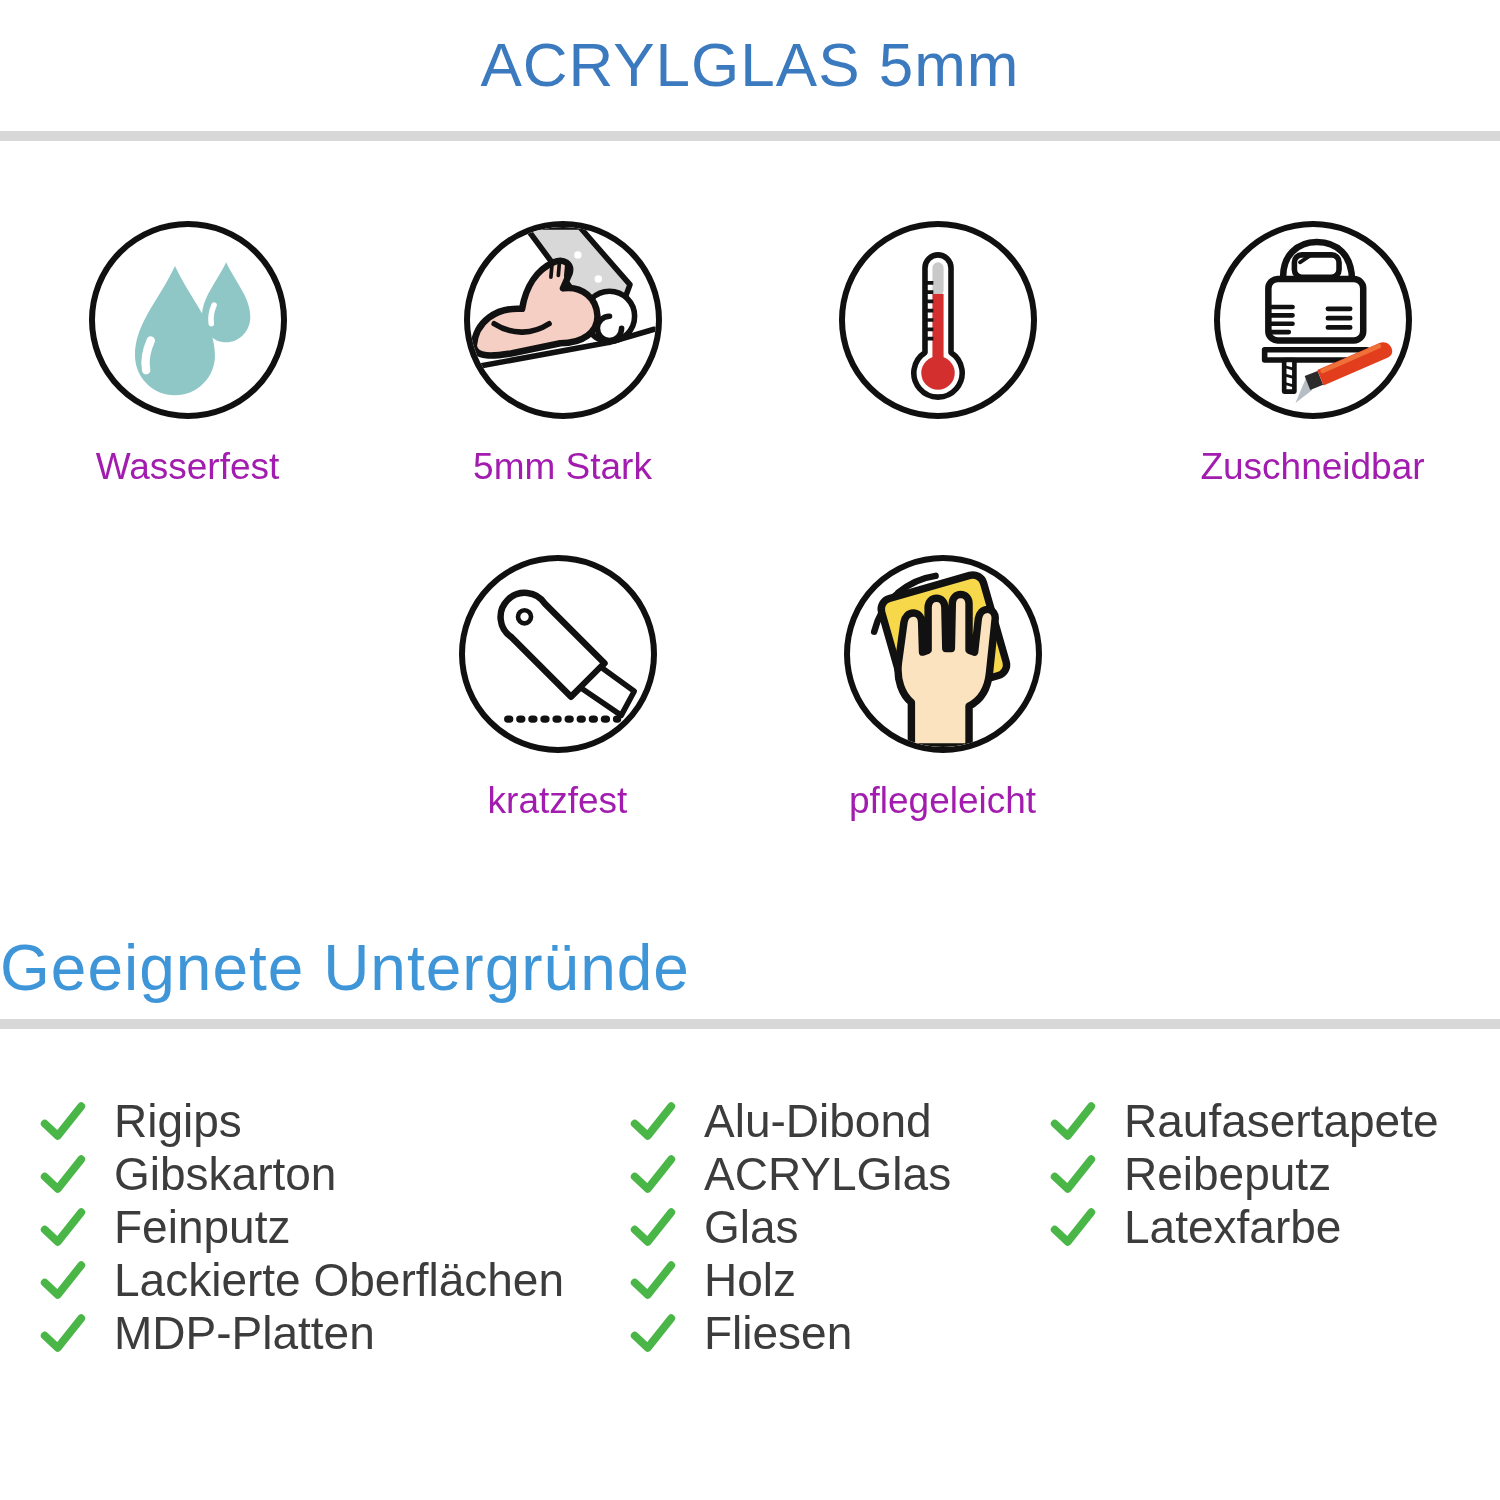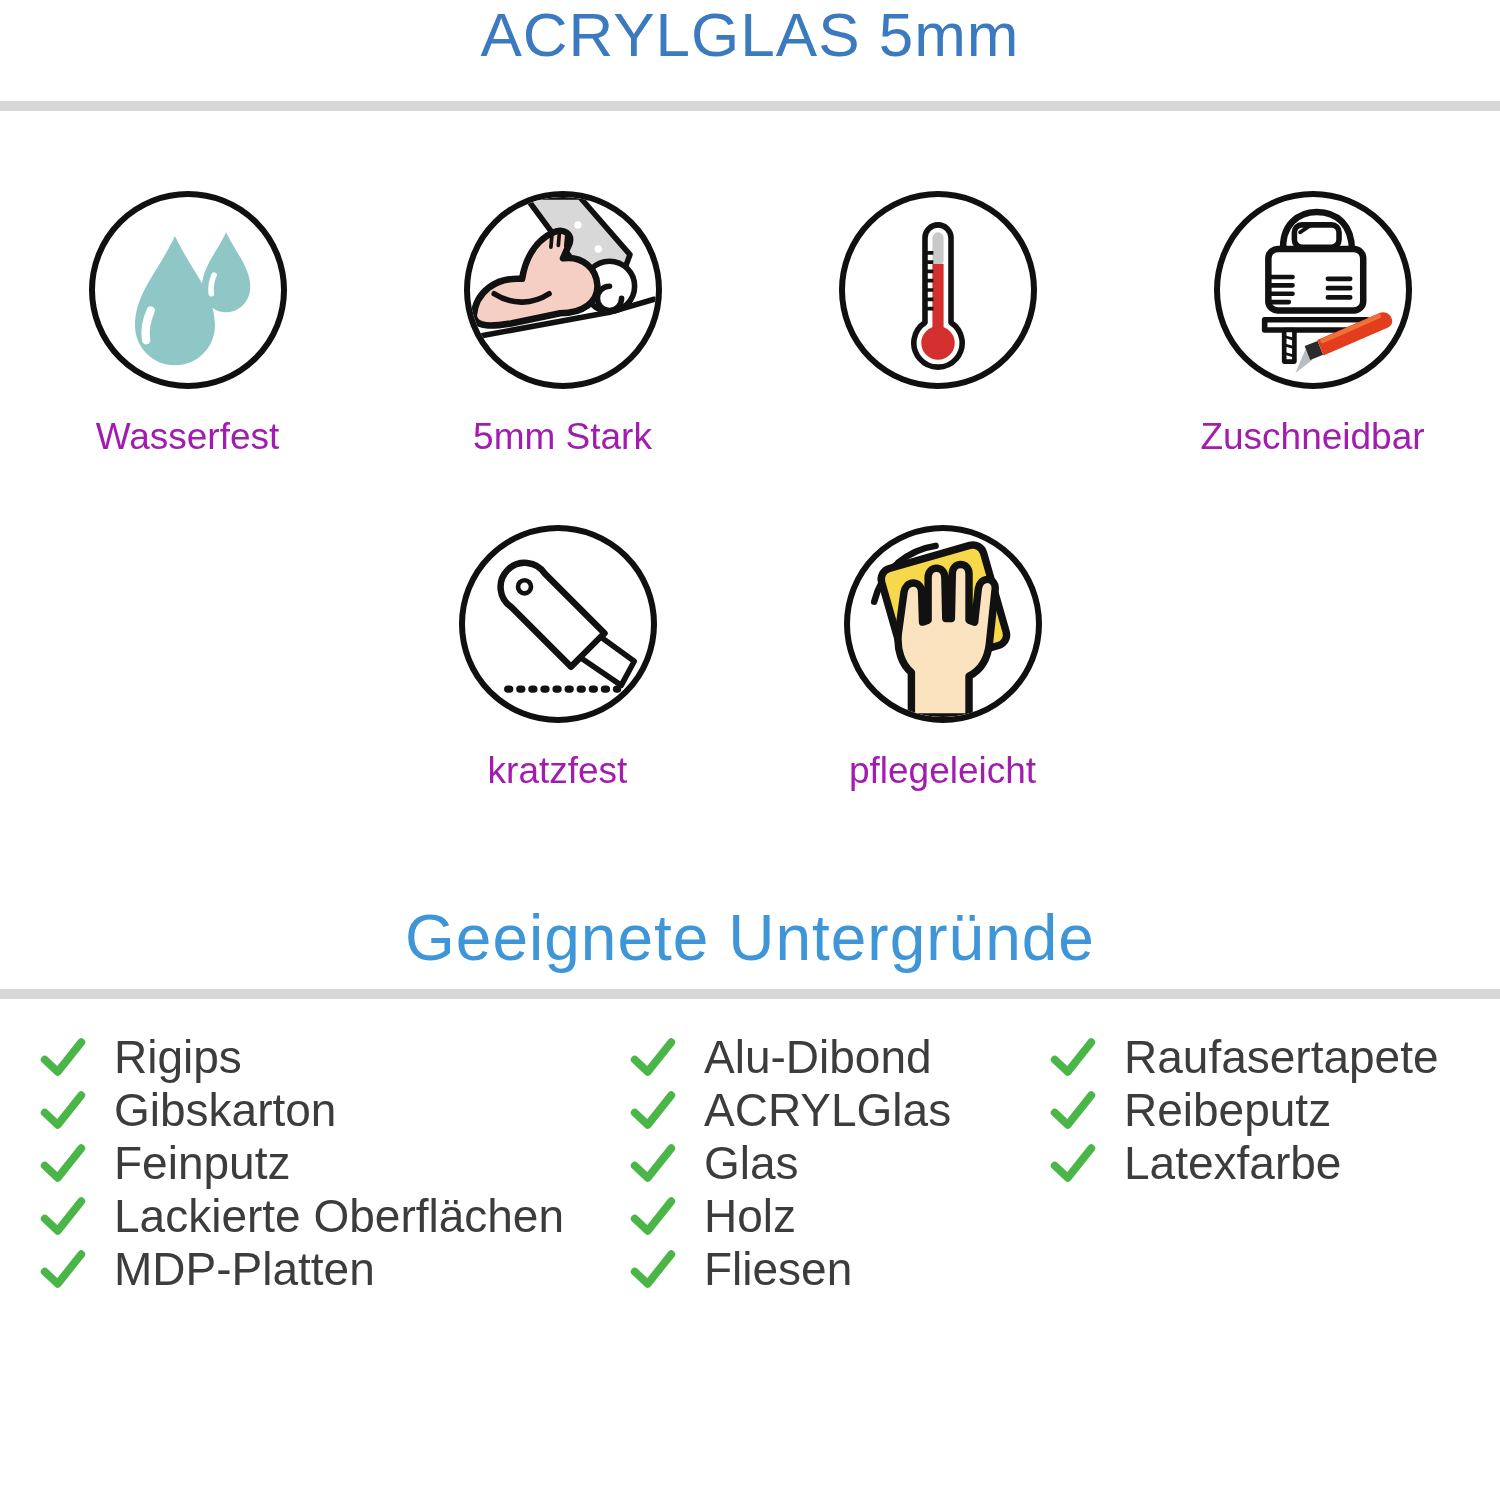--- a/index.html
+++ b/index.html
@@ -1,39 +1,39 @@
 <!DOCTYPE html>
 <html><head>
 <meta charset="utf-8">
 <style>
   html,body{margin:0;padding:0;background:#ffffff;}
   .page{position:relative;width:1500px;height:1500px;background:#fff;overflow:hidden;
         font-family:"Liberation Sans",sans-serif;}
   
-  .title{margin:0;height:70px;line-height:70px;text-align:center;
+  .title{margin:0;padding-top:30px;height:70px;line-height:70px;text-align:center;
          font-size:62px;font-weight:400;letter-spacing:1px;color:#3b7abf;}
   .divider{height:10px;background:#d8d8d8;width:100%;}
   .divider.top{margin-top:31px;}
   .divider.mid{margin-top:9px;}
   
   .icons-row{display:flex;}
   .row-1{margin-top:80px;}
   .row-1 .feature{width:375px;}
   .row-2{margin-top:66px;justify-content:center;}
   .row-2 .feature{width:385px;align-items:center;}
   .feature{display:flex;flex-direction:column;align-items:center;}
   .circle{width:186px;height:186px;border:6px solid #101010;border-radius:50%;
           overflow:hidden;background:#fff;flex:0 0 auto;}
   .circle svg{width:100%;height:100%;display:block;}
   .feature-label{margin-top:26px;height:44px;line-height:44px;font-size:37px;color:#a21caf;}
   
-  .subtitle{margin:110px 0 16px 0;height:70px;line-height:70px;text-align:center;
+  .subtitle{margin:110px 0 16px 0;height:70px;line-height:70px;text-align:left;
             font-size:64px;font-weight:400;color:#3e95d8;letter-spacing:1px;}
   
-  .substrates{display:flex;margin-top:31px;padding-left:40px;}
+  .substrates{display:flex;margin-top:65px;padding-left:40px;}
   .col{display:flex;flex-direction:column;}
   .col-1{width:590px;}
   .col-2{width:420px;}
   .col-3{width:410px;}
   .item{display:flex;align-items:center;height:53px;}
   .check{width:46px;height:40px;margin-right:28px;flex:0 0 auto;}
   .item span{font-size:46px;color:#3c3c3c;white-space:nowrap;}
   
   .footer{margin-top:50px;padding-left:32px;}
   .footer div{font-size:39px;line-height:47px;color:#3579bd;}

